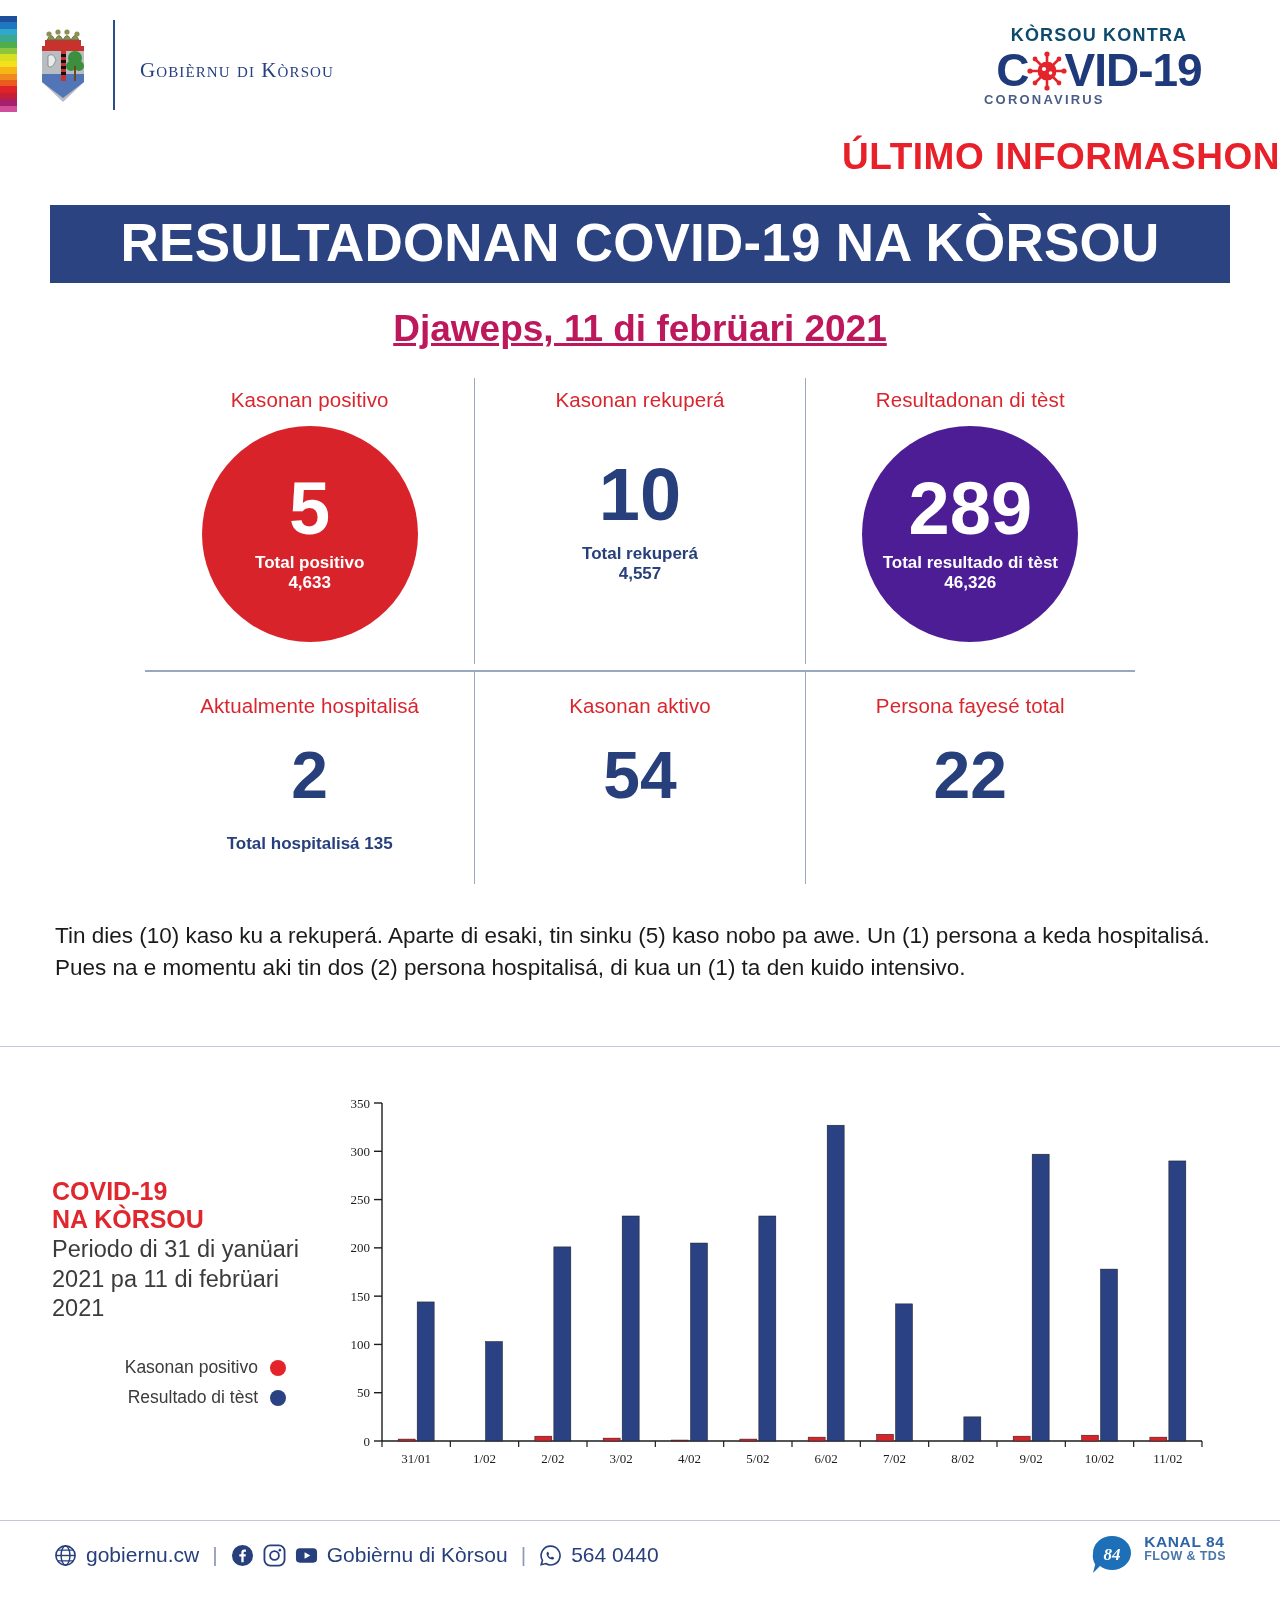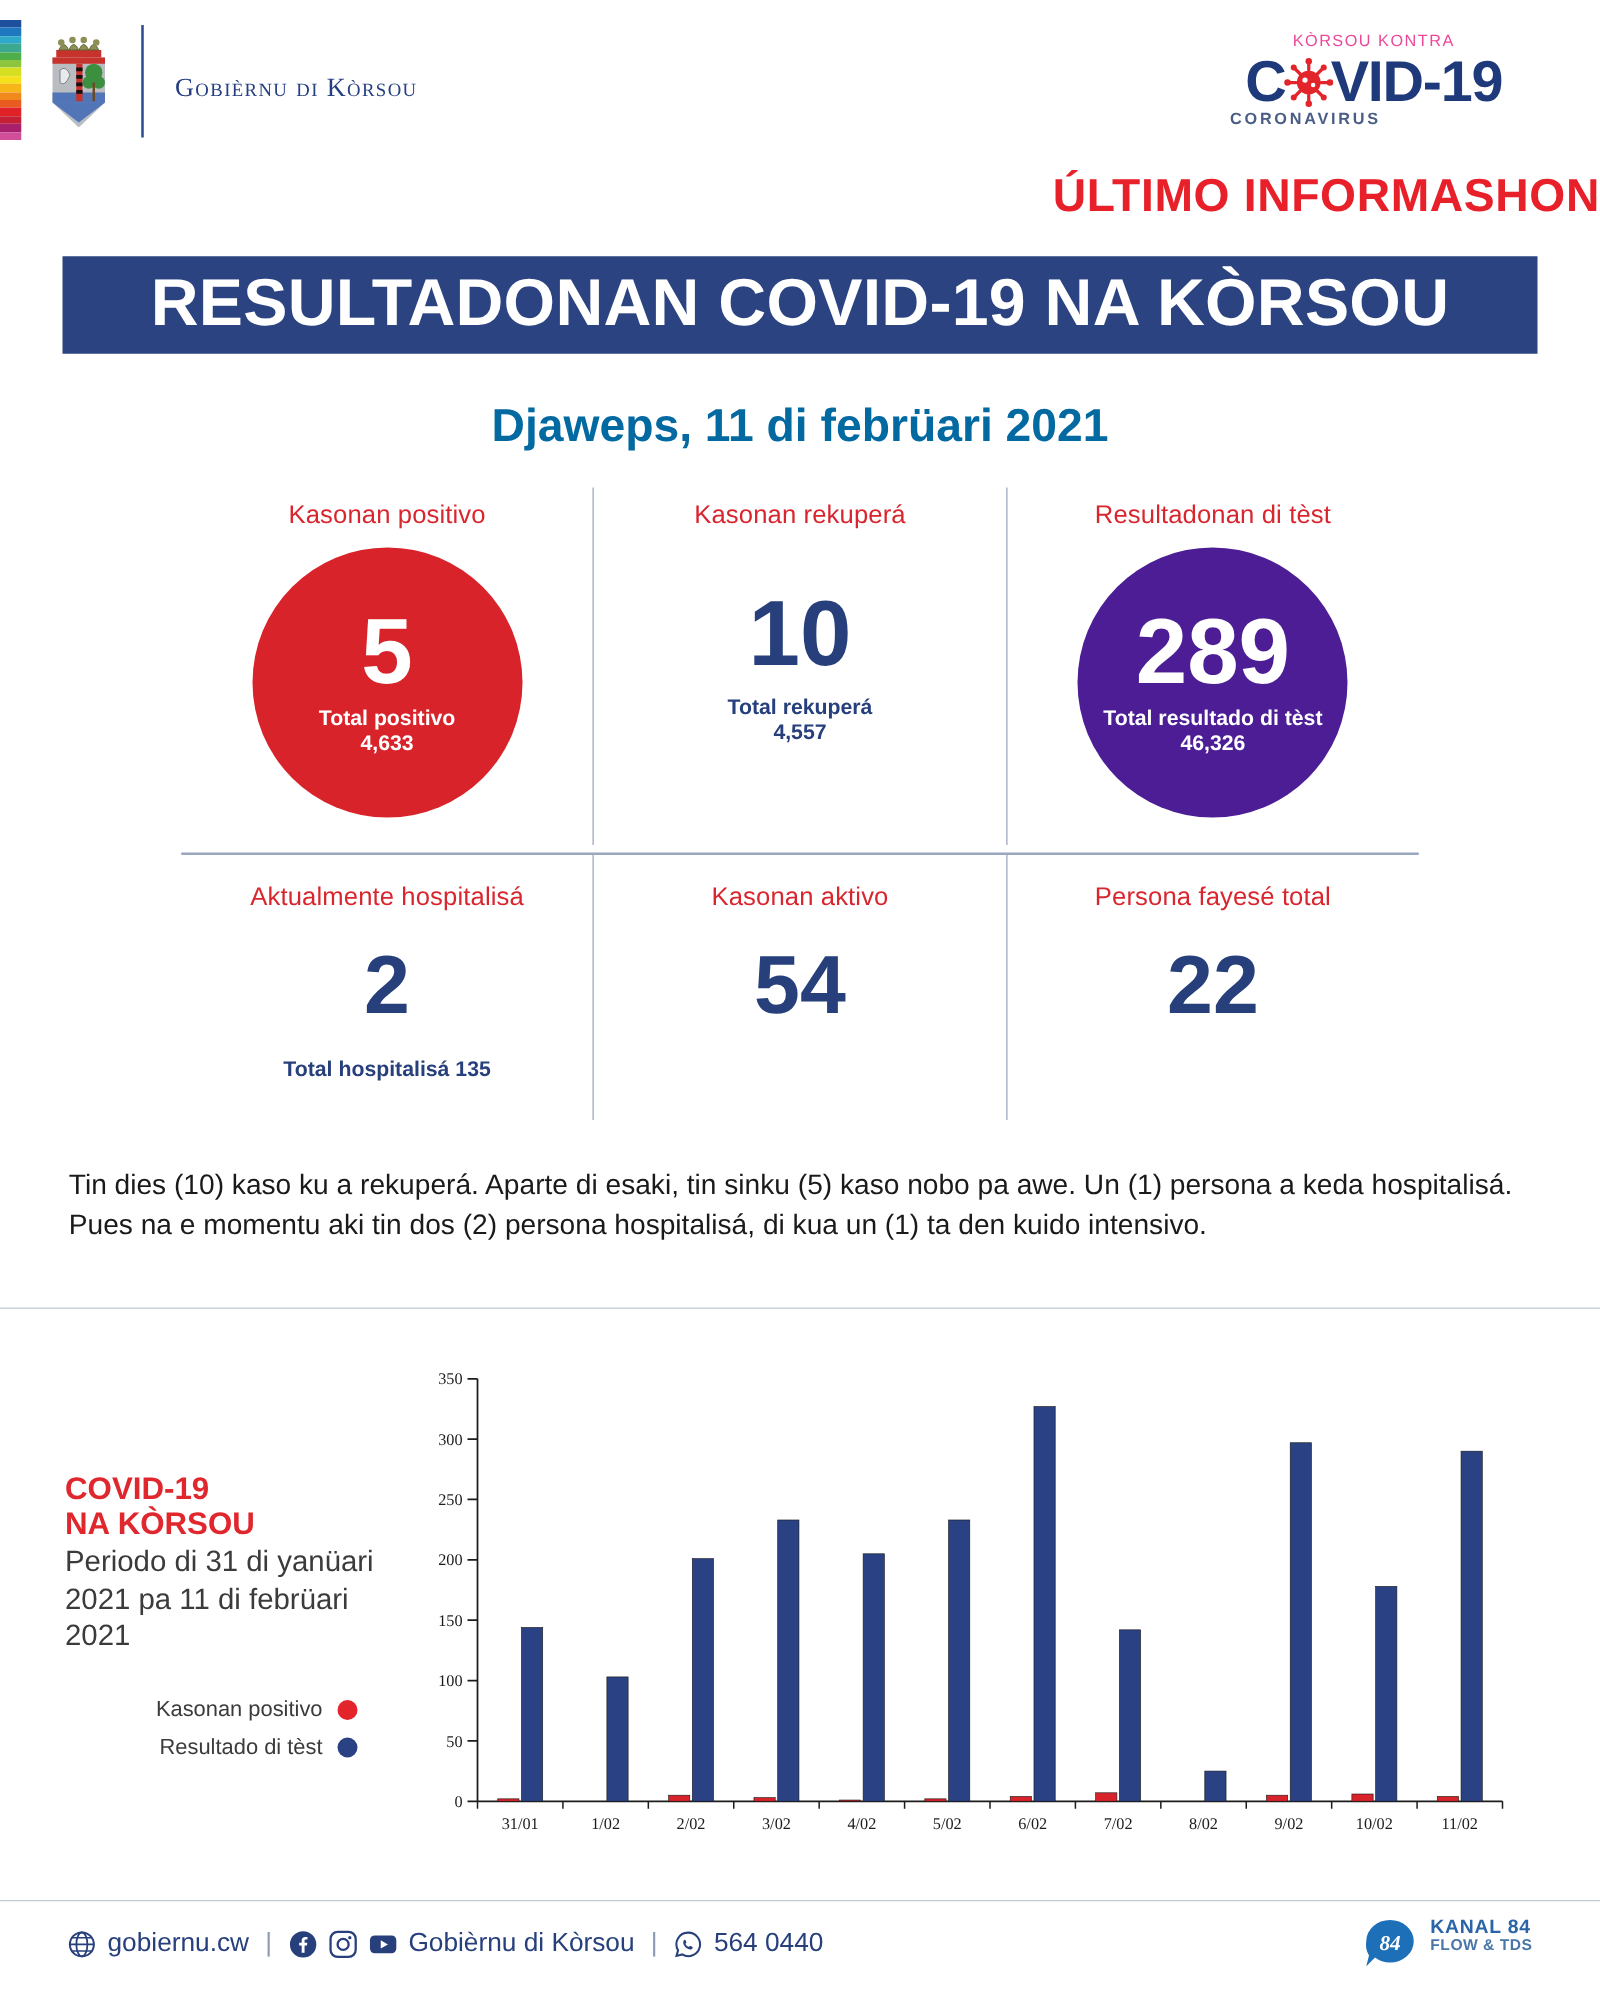--- a/index.html
+++ b/index.html
@@ -28,21 +28,21 @@
   .govt-name {
     position: absolute; left: 140px; top: 58px;
     font-family: "Liberation Serif", serif;
     font-size: 21px; letter-spacing: 1.1px;
     color: #253f82; font-variant: small-caps; font-weight: 400;
     white-space: nowrap;
   }
 
   .covidlogo { position: absolute; right: 66px; top: 26px; width: 230px; text-align: center; }
   .covidlogo .kk {
-    font-size: 13px; font-weight: 400; color: #ec4899;
+    font-size: 18px; font-weight: 700; color: #0c4a6e;
     letter-spacing: 1.2px; line-height: 1;
   }
   .covidlogo .cv {
     position: relative; font-size: 46px; font-weight: 800; color: #1f3a7a;
     letter-spacing: -1px; line-height: 1.08; margin-top: 2px;
     display: flex; align-items: center; justify-content: center;
   }
   .virus { display: inline-block; width: 40px; height: 40px; margin: 0 -2px; }
   .covidlogo .cr {
     font-size: 13px; font-weight: 600; color: #4a5d86;
@@ -56,22 +56,23 @@
     color: #e8202a; font-size: 37px; font-weight: 800;
     letter-spacing: 0.5px; margin-top: 8px; text-align: right;
   }
   .titlebar {
     background: #2b4380; color: #fff;
     margin: 27px 50px 0 50px; padding: 11px 0 14px 0;
     font-size: 53px; font-weight: 800; letter-spacing: 0.2px;
     line-height: 1.0;
   }
   .datesub {
-    color: #0369a1; font-size: 37px; font-weight: 700;
-    margin-top: 37px;
+    color: #be185d; font-size: 37px; font-weight: 700;
+    margin-top: 25px;
+    text-decoration: underline;
   }
 
   
   .stats { position: relative; margin: 28px 145px 0 145px; }
   .statrow { display: flex; }
   .statcell {
     flex: 1 1 0; text-align: center; position: relative;
     padding-top: 10px;
   }
   .statcell + .statcell { border-left: 1.6px solid #9aa7bf; }

